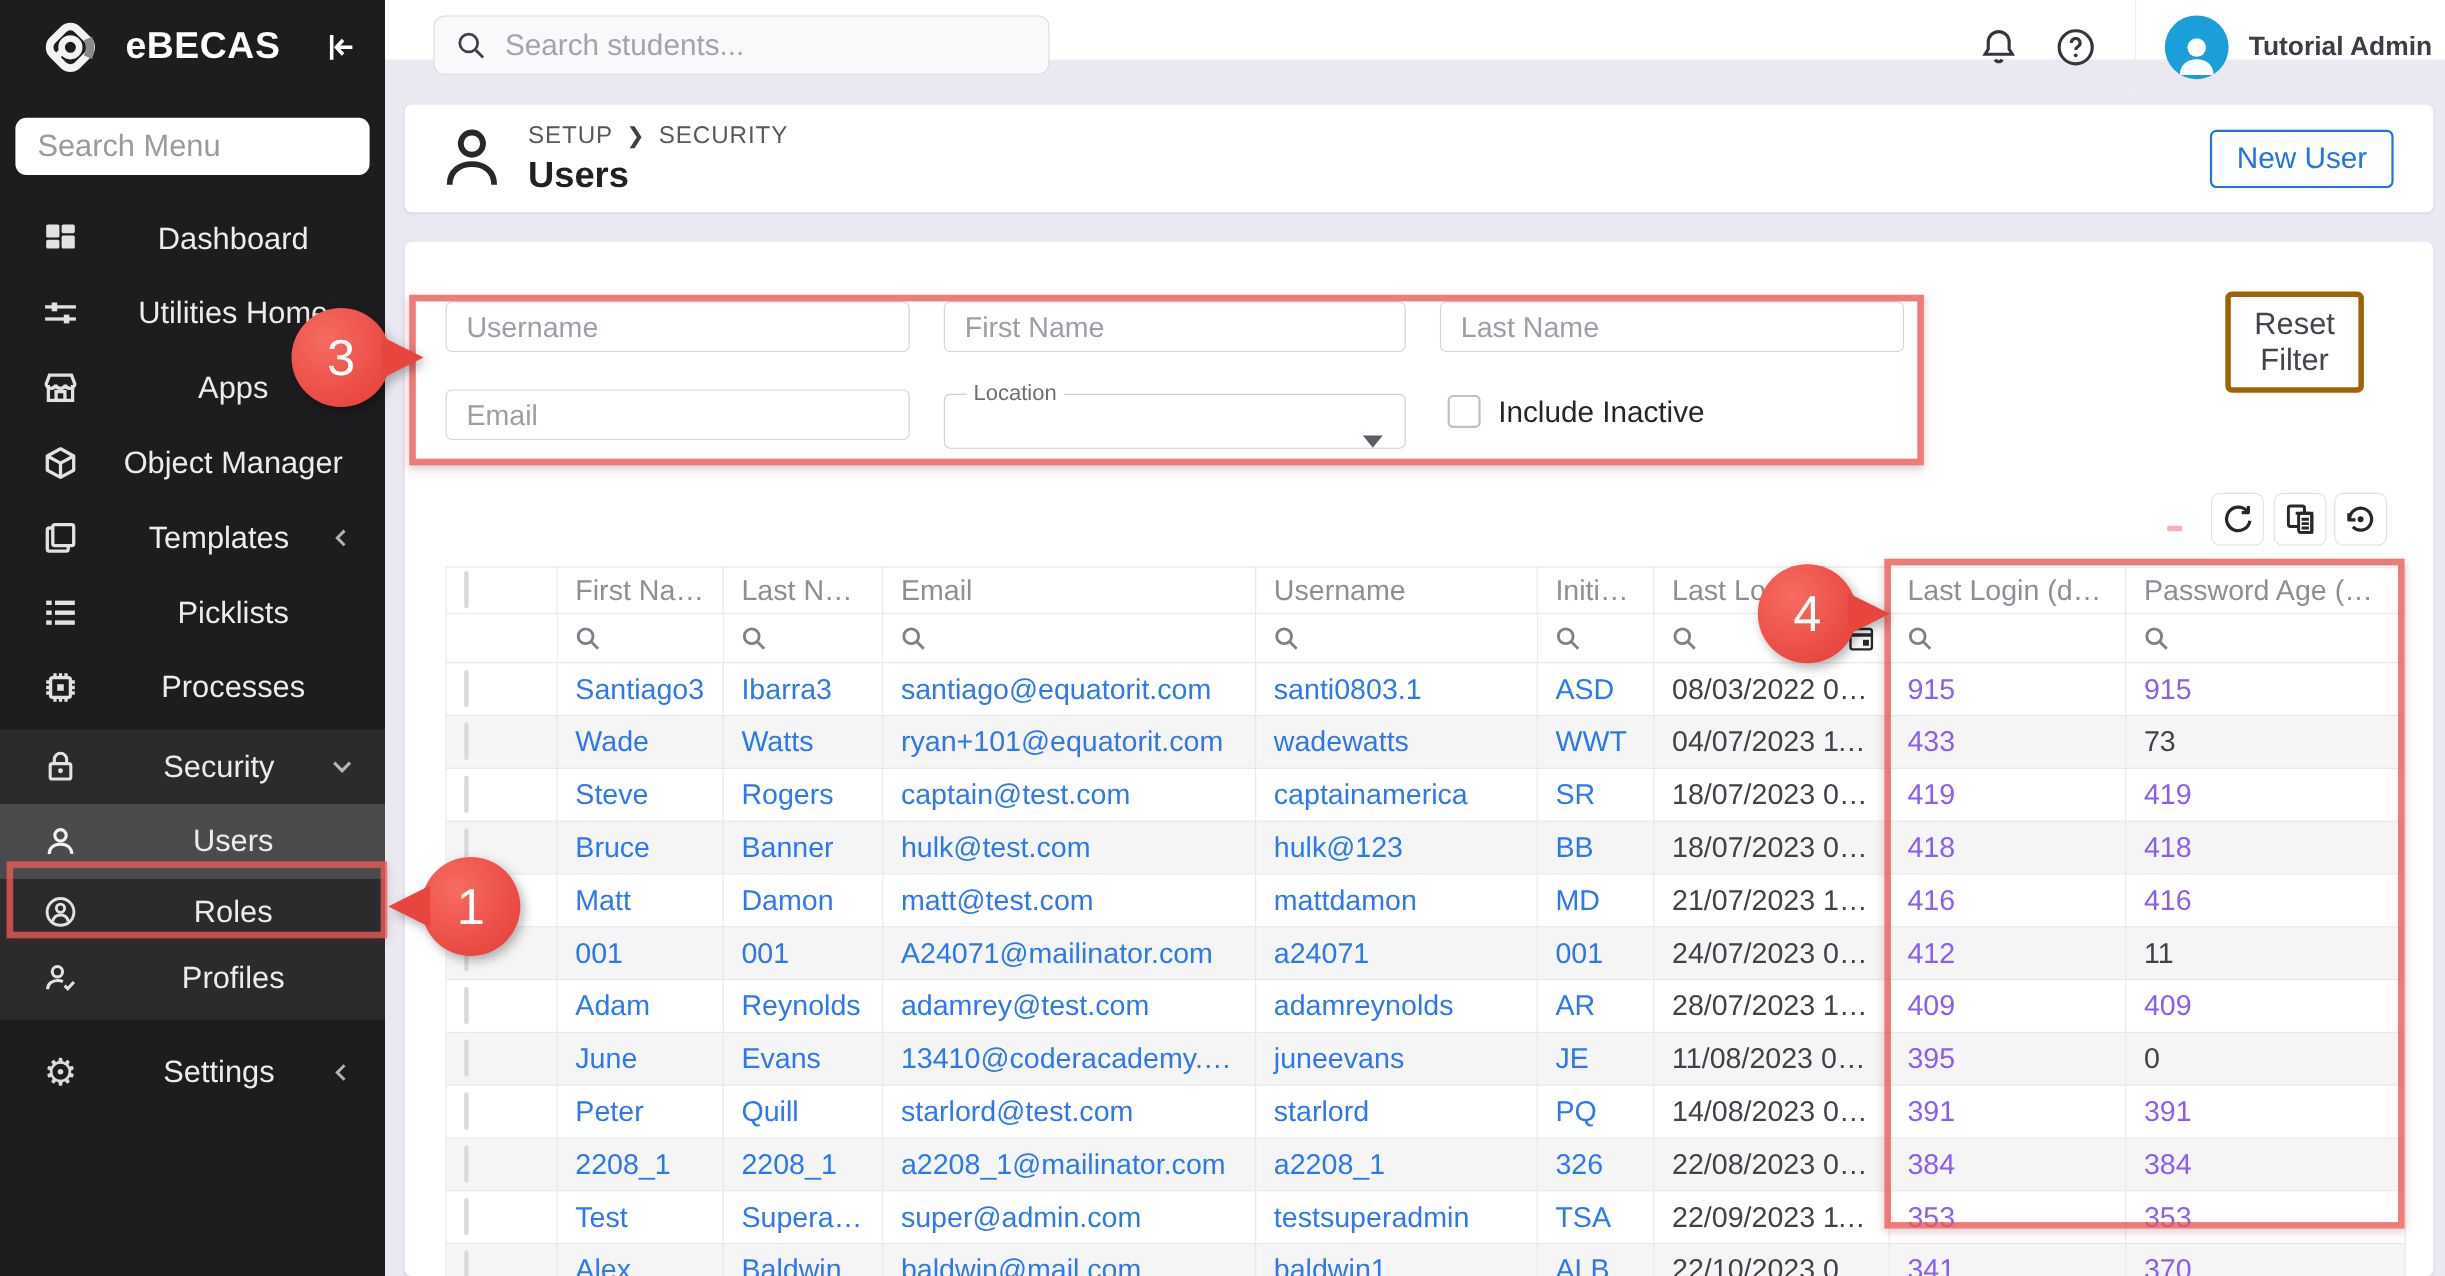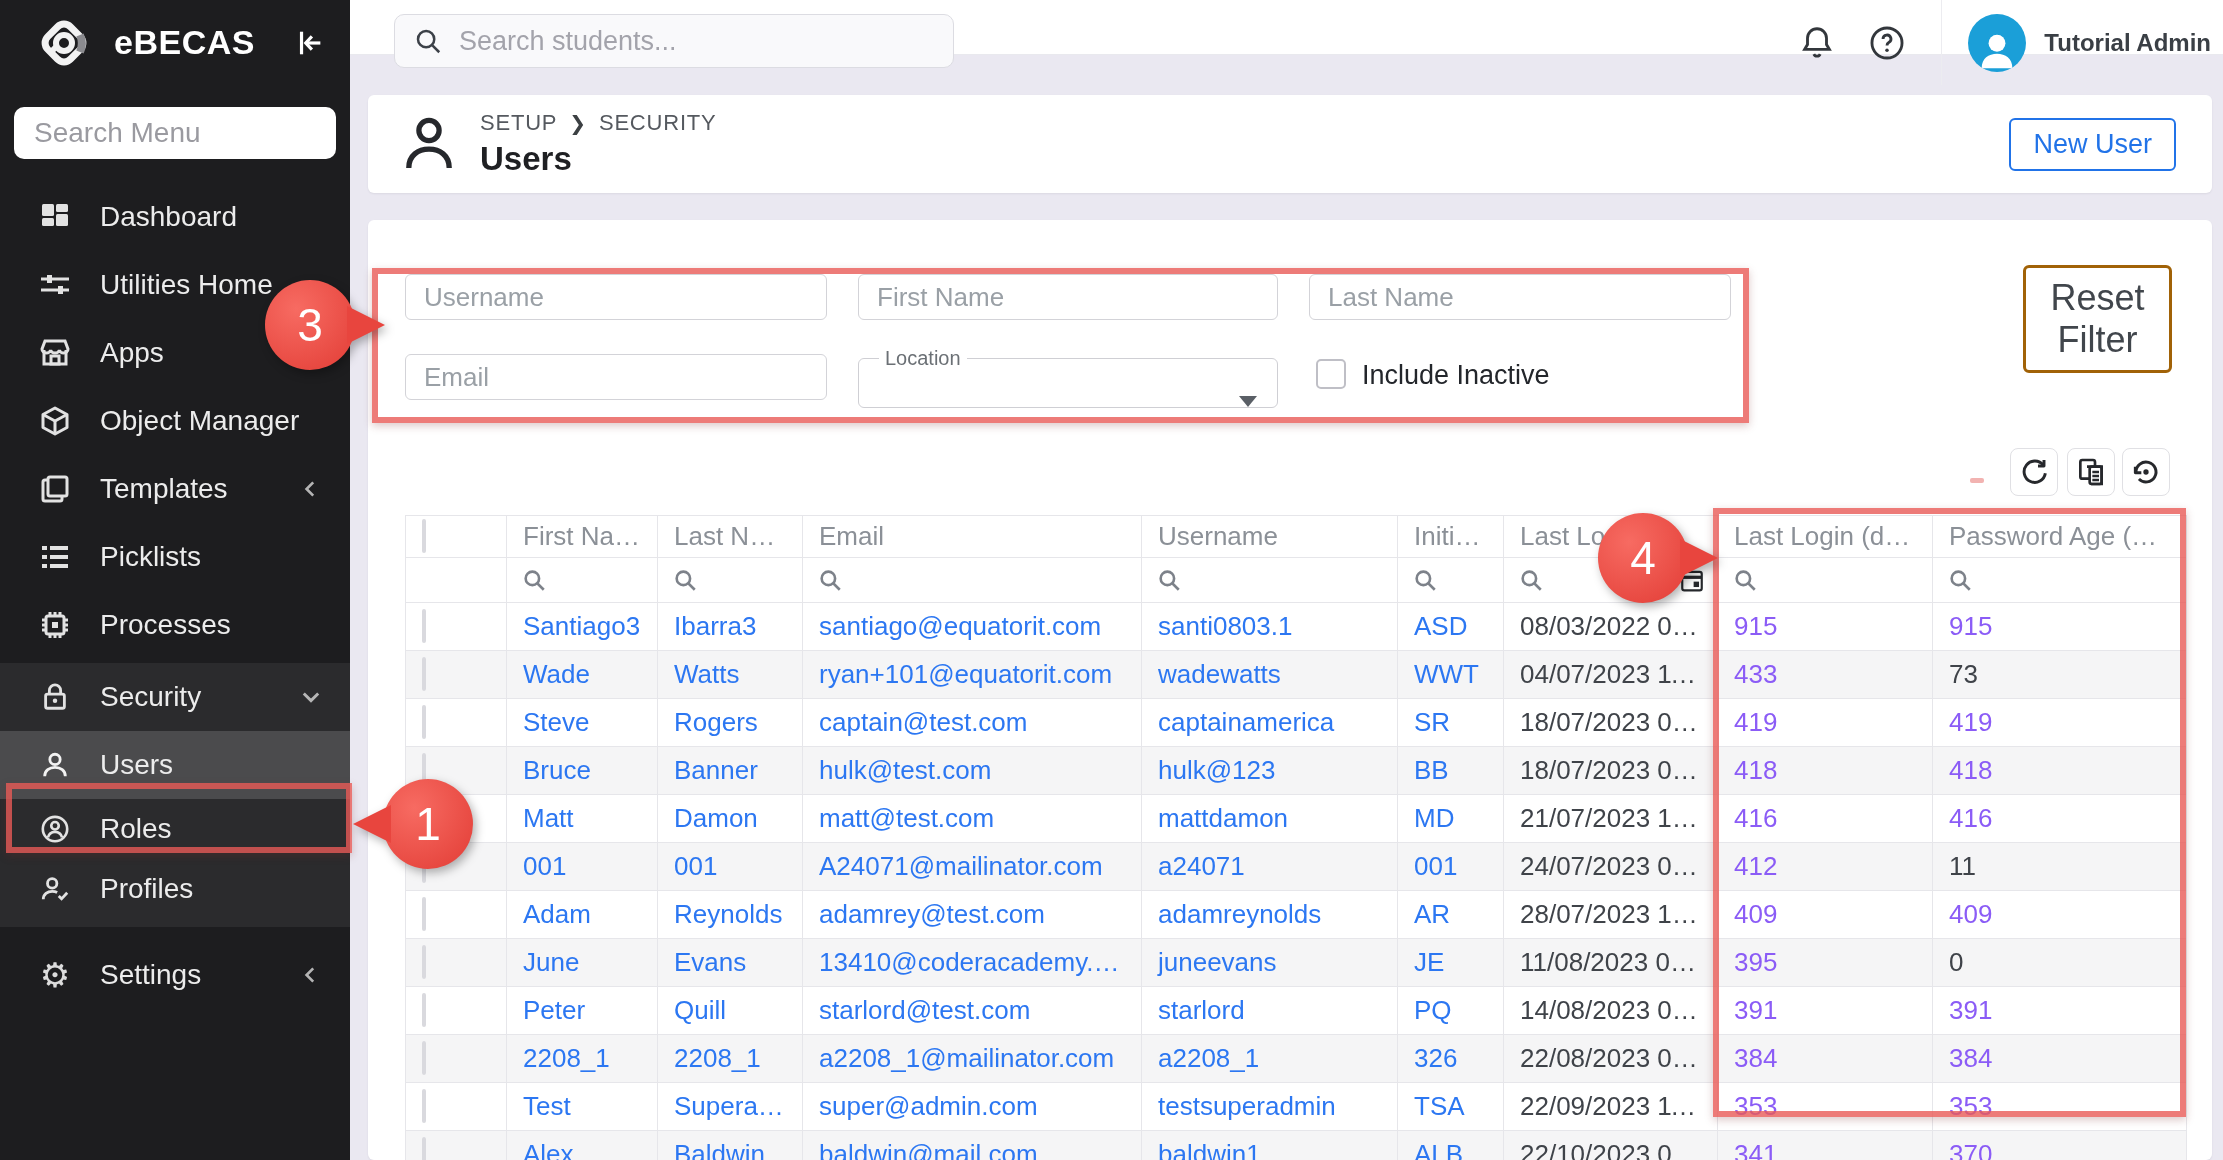--- a/index.html
+++ b/index.html
@@ -8,21 +8,21 @@
   .page { position:relative; width:2223px; height:1160px; display:flex; overflow:hidden; }
 
   
   .sidebar { width:350px; min-width:350px; height:100%; background:#1d1d1f; color:#ececec; position:relative; z-index:2; }
   .sb-header { height:85px; display:flex; align-items:center; padding:0 20px 0 36px; }
   .logo-mark { width:56px; height:56px; margin-right:22px; }
   .brand { font-size:34px; font-weight:700; color:#fff; letter-spacing:.5px; flex:1; }
   .collapse-btn { width:40px; height:40px; display:flex; align-items:center; justify-content:center; cursor:pointer; }
   .sb-search { display:block; width:322px; margin:22px 14px 24px 14px; height:52px; border:none; border-radius:10px; background:#fff; padding:0 20px; font-size:28px; font-family:inherit; color:#333; }
   .sb-search::placeholder { color:#9a9aa0; }
-  .sb-item { height:68px; display:flex; align-items:center; padding:0 26px 0 38px; font-size:28px; color:#ececec; cursor:pointer; }
+  .sb-item { height:68px; display:flex; align-items:center; padding:0 26px 0 38px; font-size:28px; color:#ececec; cursor:pointer;text-align:center; }
   .sb-item .ic { width:34px; height:34px; margin-right:28px; display:flex; align-items:center; justify-content:center; flex:none; }
   .sb-item .lbl { flex:1; white-space:nowrap; }
   .sb-item .chev { width:26px; height:26px; display:flex; align-items:center; justify-content:center; opacity:.85; }
   .sb-group { background:#2b2b2d; padding-bottom:8px; margin-top:4px; }
   .sb-sub { height:60px; padding-left:38px; }
   .sb-sub.selected { background:#4b4b4d; height:68px; }
   .gear-glyph { font-size:34px; color:#dcdcdc; line-height:1; }
 
   
   .main { flex:1; display:flex; flex-direction:column; min-width:0; }
@@ -42,21 +42,21 @@
   .bc-icon { width:50px; height:58px; margin-right:26px; }
   .bc-col { flex:1; }
   .breadcrumb { font-size:22px; color:#55595f; letter-spacing:.8px; display:flex; align-items:center; gap:12px; font-weight:500; }
   .bc-sep { font-weight:700; color:#3c4043; font-size:20px; }
   .page-title { font-size:33px; font-weight:700; color:#1f2023; margin-top:4px; }
   .btn-outline-blue { font-size:27px; color:#2173e8; background:#fff; border:2px solid #2173e8; border-radius:6px; padding:9px 22px; cursor:pointer; font-family:inherit; }
   .card-body { position:relative; height:940px; overflow:hidden; border-radius:6px; }
 
   .f-input { position:absolute; height:46px; border:1px solid #d3d3d8; border-radius:6px; padding:0 18px; font-size:26px; font-family:inherit; color:#333; background:#fff; }
   .f-input::placeholder { color:#9aa0a6; }
-  .btn-outline-gray { position:absolute; font-size:36px; color:#41464c; background:#fff; border:3px solid #a16207; border-radius:6px; padding:9px 0; width:149px; cursor:pointer; font-family:inherit; text-align:center; }
+  .btn-outline-gray { position:absolute; font-size:28px; color:#41464c; background:#fff; border:5px solid #a16207; border-radius:6px; padding:9px 0; width:126px; cursor:pointer; font-family:inherit; text-align:center; }
   .loc-field { position:absolute; left:490px; top:127px; width:420px; height:61px; border:1px solid #cfcfd4; border-radius:6px; padding:0 14px; }
   .loc-field legend { font-size:20px; color:#6b7075; padding:0 6px; margin-left:6px; }
   .loc-value { font-size:27px; color:#202227; margin-top:-2px; display:block; }
   .loc-caret { position:absolute; right:20px; top:26px; width:0; height:0; border-left:9px solid transparent; border-right:9px solid transparent; border-top:11px solid #5a5f66; }
   .chk { position:absolute; width:30px; height:30px; border:2px solid #bfbfc6; border-radius:5px; background:#fff; cursor:pointer; }
   .chk-label { position:absolute; font-size:27px; color:#23262b; }
 
   .tool-btn { position:absolute; width:48px; height:48px; border:1px solid #e0e0e4; border-radius:8px; background:#fff; display:flex; align-items:center; justify-content:center; cursor:pointer; }
   .pink-dash { position:absolute; left:1602px; top:258px; width:14px; height:5px; background:#f2b3b1; border-radius:2px; }
 

